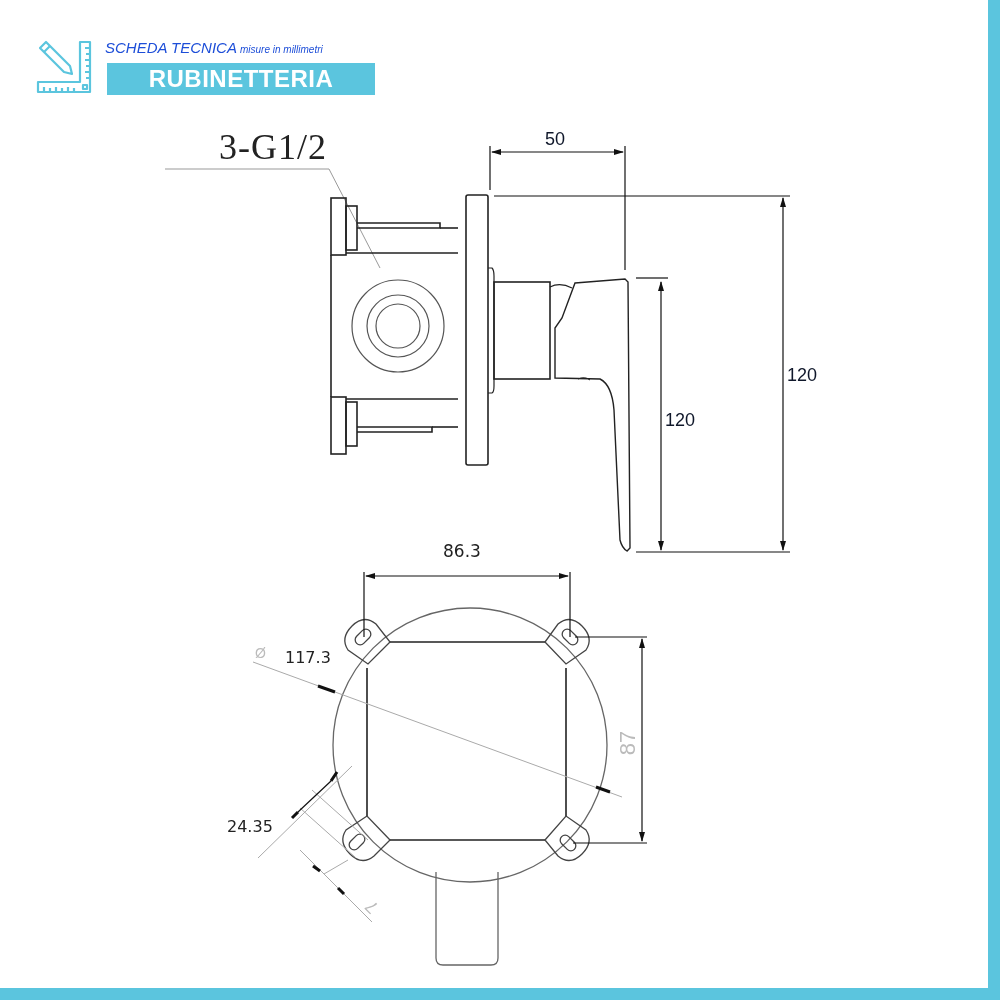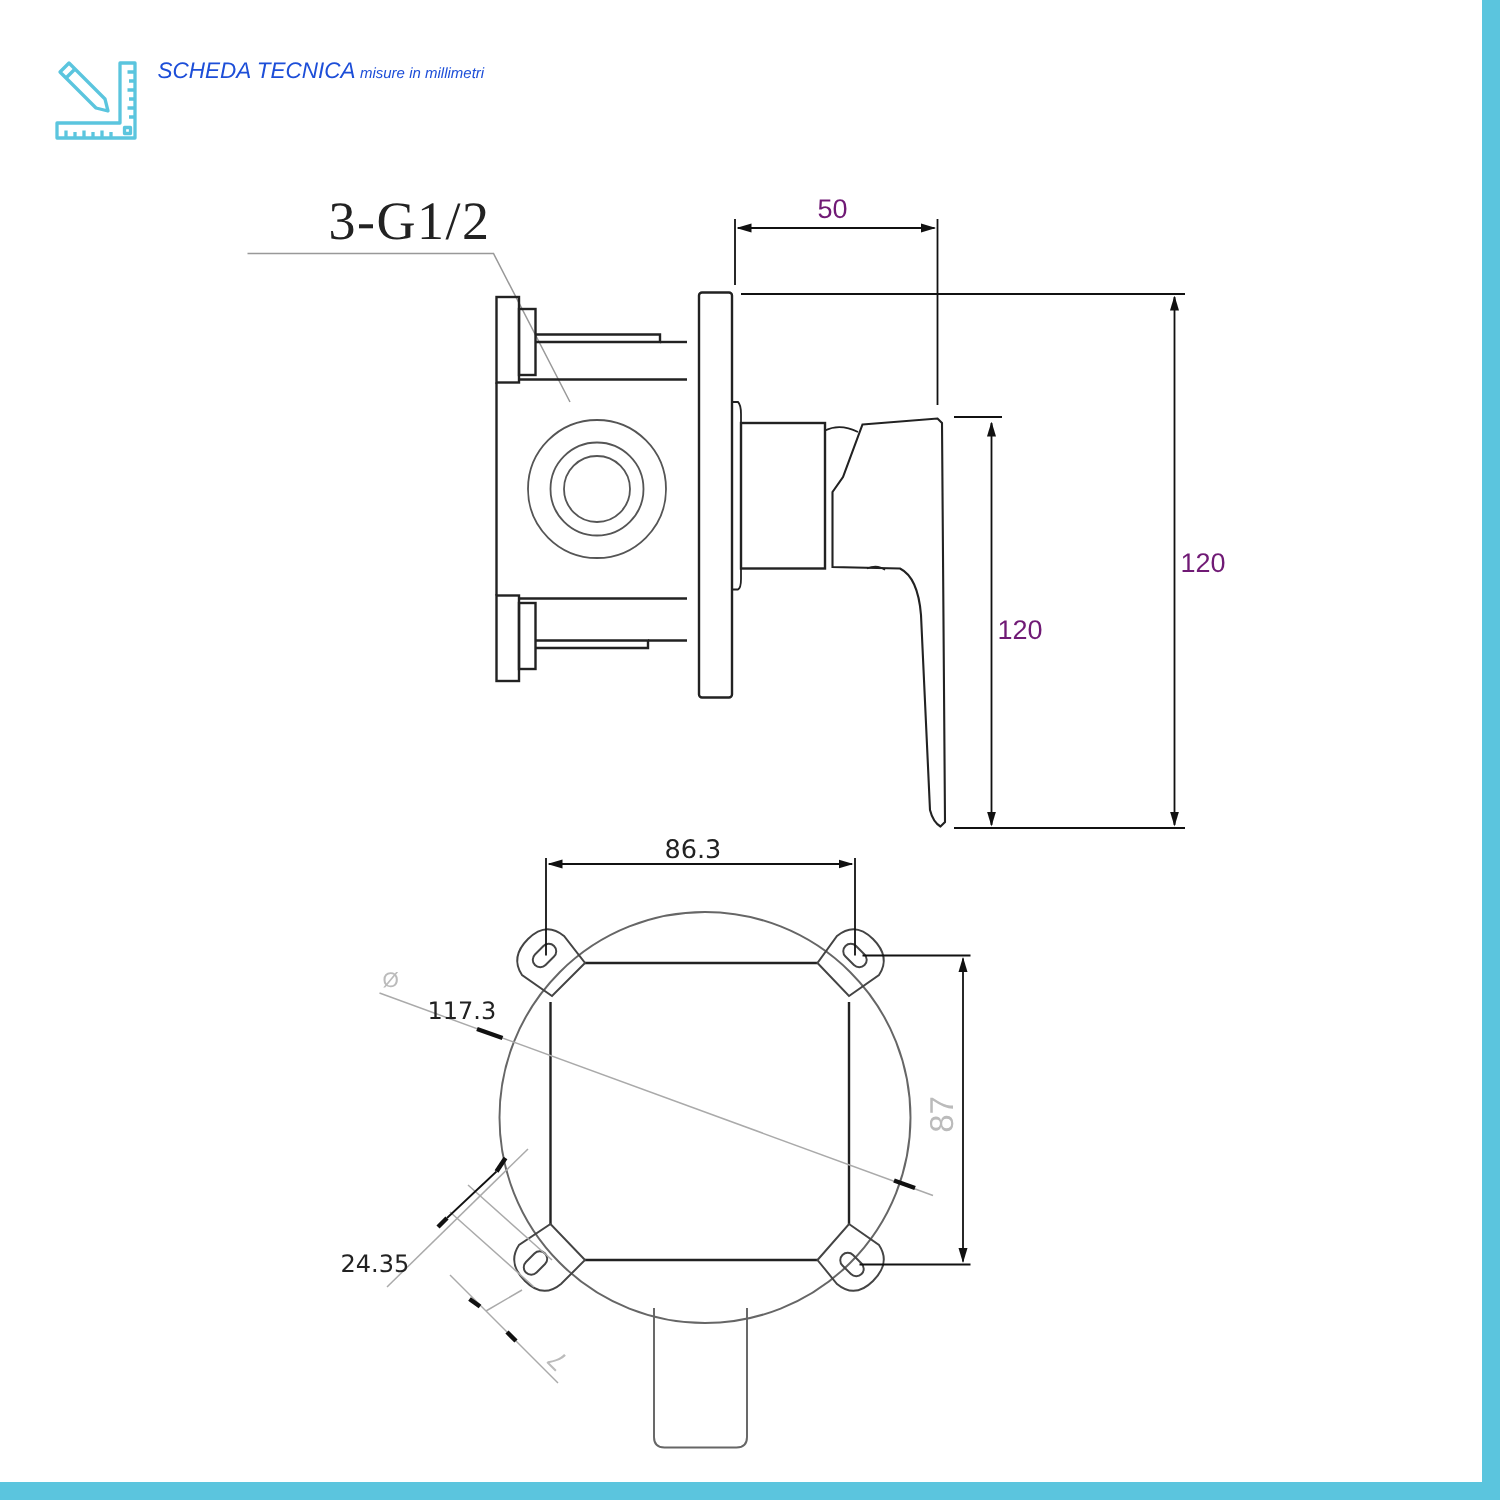--- a/index.html
+++ b/index.html
@@ -5,24 +5,24 @@
   html,body{margin:0;padding:0;background:#ffffff;}
   body{width:1000px;height:1000px;position:relative;overflow:hidden;font-family:"Liberation Sans",sans-serif;}
   .border-right{position:absolute;left:988px;top:0;width:12px;height:1000px;background:#5bc5de;}
   .border-bottom{position:absolute;left:0;top:988px;width:1000px;height:12px;background:#5bc5de;}
   .header{position:absolute;left:36px;top:38px;width:350px;height:60px;}
   .header-icon{position:absolute;left:0;top:0;width:58px;height:58px;}
   .header-title{position:absolute;left:69px;top:1px;font-style:italic;font-size:15px;color:#1d4ed8;white-space:nowrap;}
   .header-title .sub{font-size:10px;margin-left:3px;}
   .banner{position:absolute;left:71px;top:25px;width:268px;height:32px;background:#5bc5de;color:#fff;font-weight:bold;font-size:24px;line-height:32px;text-align:center;letter-spacing:0.5px;}
   svg.drawing{position:absolute;left:0;top:0;}
-  .lbl{position:absolute;white-space:nowrap;color:#701a75;}
+  .lbl{position:absolute;white-space:nowrap;color:#0f172a;}
   .lbl-sans{font-family:"Liberation Sans",sans-serif;font-size:18px;}
   .lbl-serif{font-family:"Liberation Serif",serif;font-size:36px;letter-spacing:1px;color:#222;}
-  .lbl-dim2{font-family:"DejaVu Sans",sans-serif;font-size:16px;color:#222;margin-top:16px;}
+  .lbl-dim2{font-family:"DejaVu Sans",sans-serif;font-size:16px;color:#222;}
   .lbl-faint{font-family:"Liberation Sans",sans-serif;font-size:22px;color:#bbb;}
 </style>
 </head>
 <body>
 
 <div class="border-right"></div>
 <div class="border-bottom"></div>
 
 <div class="header">
   <svg class="header-icon" viewBox="0 0 58 58" width="58" height="58">
@@ -33,20 +33,21 @@
       <path d="M8 54 L8 49 M14 54 L14 50 M20 54 L20 49 M26 54 L26 50 M32 54 L32 49 M38 54 L38 50"></path>
       <rect x="47" y="47" width="4" height="4"></rect>
 
       <path d="M4 10 L10 4 L34 28 L36 36 L28 34 Z"></path>
       <path d="M8 14 L14 8"></path>
     </g>
   </svg>
   <div class="header-title">
     <span>SCHEDA TECNICA</span><span class="sub">misure in millimetri</span>
   </div>
+  <div class="banner">RUBINETTERIA</div>
 </div>
 
 <svg class="drawing" width="1000" height="1000" viewBox="0 0 1000 1000">
   <defs>
     <marker id="arr" markerWidth="10" markerHeight="8" refX="9" refY="4" orient="auto-start-reverse" markerUnits="userSpaceOnUse">
       <path d="M0 1 L10 4 L0 7 Z" fill="#111"></path>
     </marker>
   </defs>
 
   <g stroke="#222" stroke-width="1.6" fill="none">

